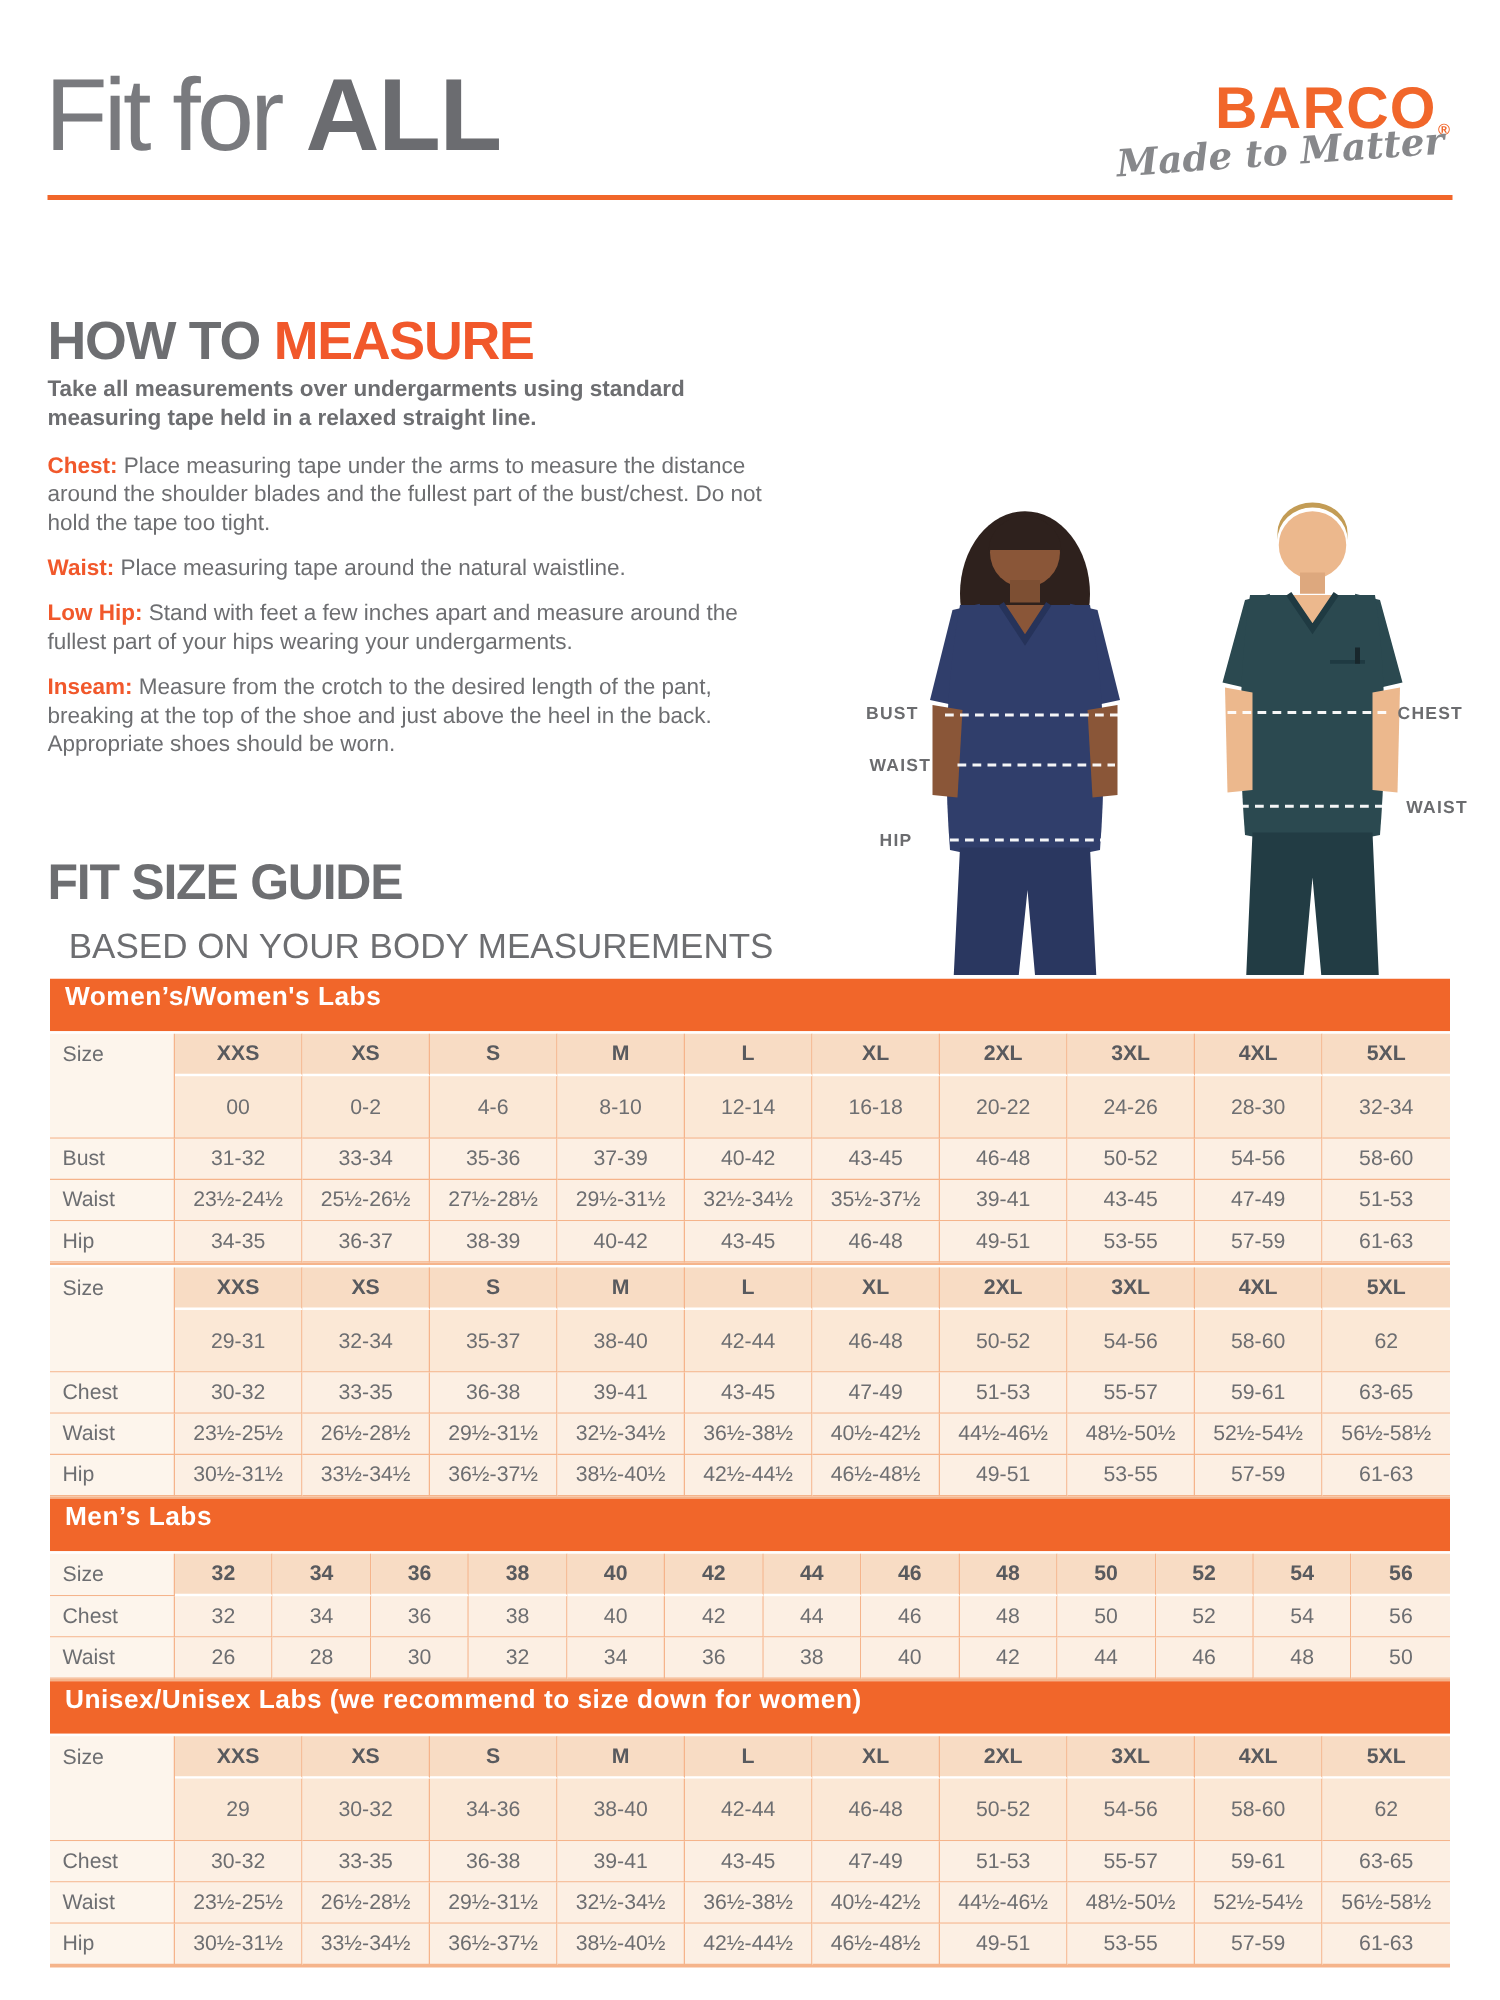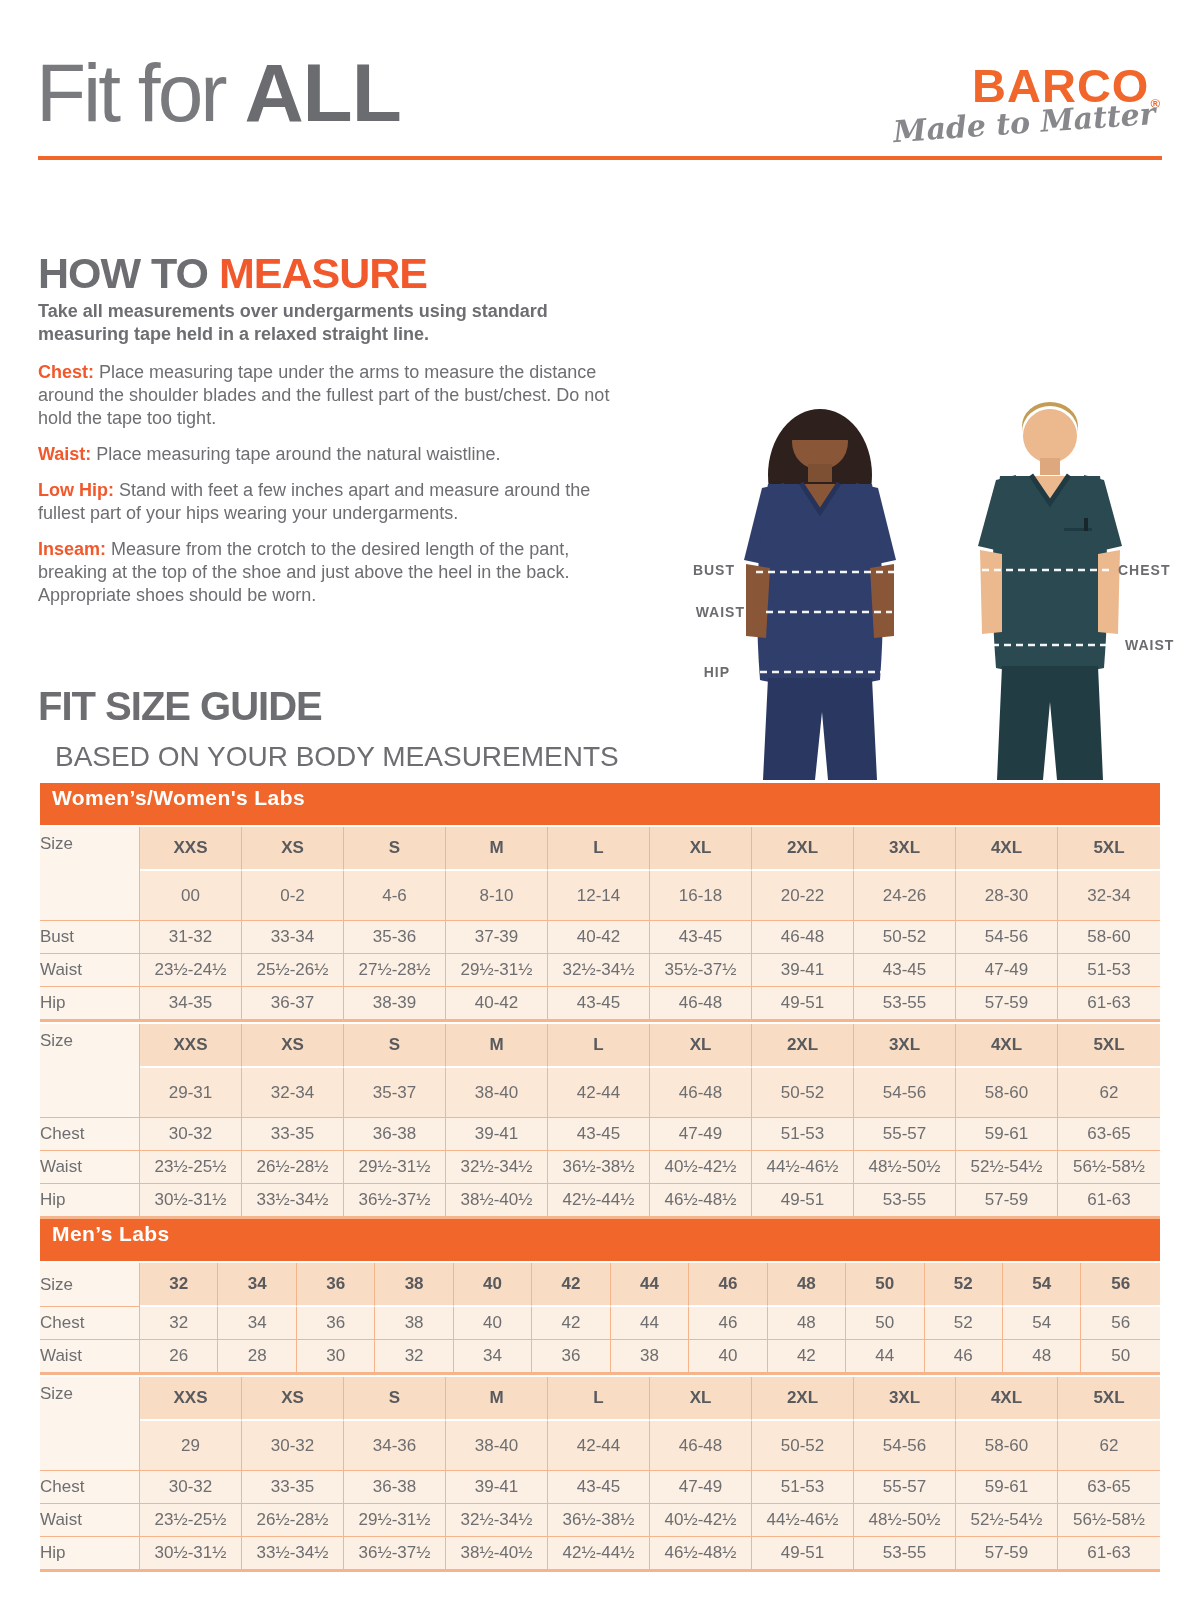--- a/index.html
+++ b/index.html
@@ -73,25 +73,25 @@
   table.size-table td{
     height:33px;text-align:center;vertical-align:middle;
     font-size:17px;color:var(--gray-text);
     background:var(--data-cell-bg);
     border-right:1px solid var(--grid-line);
     border-bottom:1px solid var(--grid-line);
     overflow:hidden;white-space:nowrap;
   }
   table.size-table td:last-child{border-right:none;}
   table.size-table td.lab{
-    background:var(--label-cell-bg);text-align:left;
+    background:var(--label-cell-bg);text-align:left;padding-left:10px;
   }
   table.size-table td.lab.merged{vertical-align:top;padding-top:7px;}
   table.size-table td.hdr{
-    background:var(--header-cell-bg);font-weight:700;color:#595A5E;height:44px;
+    background:var(--header-cell-bg);font-weight:700;color:#595A5E;height:34px;
     border-bottom:2px solid #fff;
   }
   table.size-table td.num{background:var(--subheader-cell-bg);height:50px;}
 </style>
 </head>
 <body>
 
 <div class="page-title">
   <span class="light">Fit for</span>
   <span class="bold">ALL</span>
@@ -395,20 +395,21 @@
           <td class="dat">38</td>
           <td class="dat">40</td>
           <td class="dat">42</td>
           <td class="dat">44</td>
           <td class="dat">46</td>
           <td class="dat">48</td>
           <td class="dat">50</td>
         </tr>
       </tbody>
     </table>
+    <div class="banner">Unisex/Unisex Labs (we recommend to size down for women)</div>
     <table class="size-table">
       <colgroup>
         <col class="col-label">
         <col>
         <col>
         <col>
         <col>
         <col>
         <col>
         <col>

